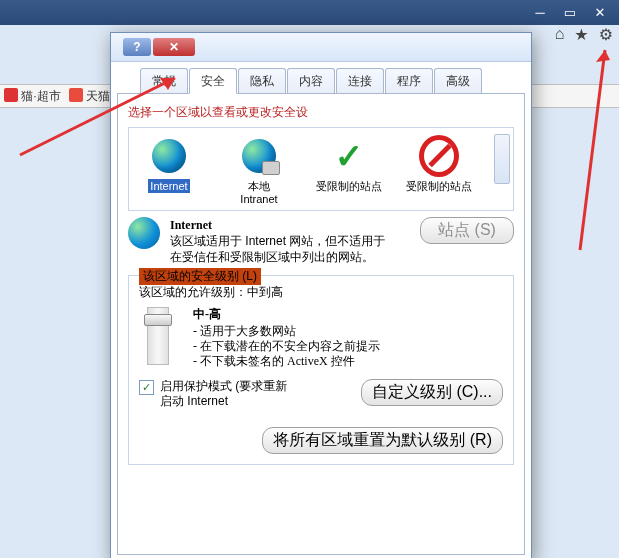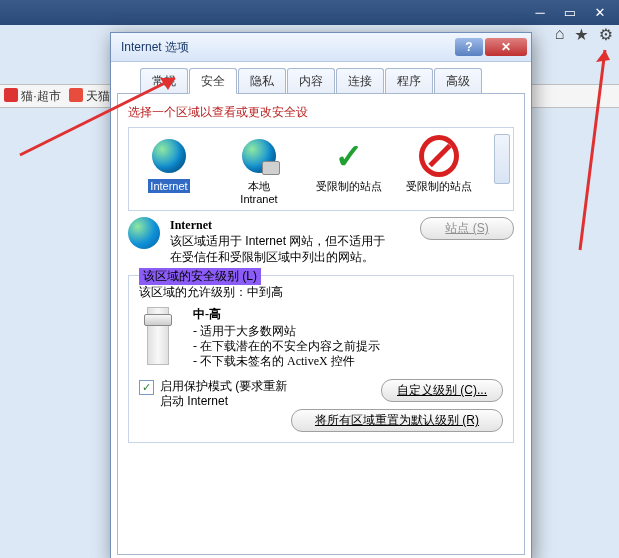--- a/index.html
+++ b/index.html
@@ -165,36 +165,35 @@
   width: 32px; height: 32px; border-radius: 50%;
   background: radial-gradient(circle at 30% 30%, #8fe8a0, #1090d8 55%, #0060a0);
   flex-shrink: 0;
 }
 .desc-text { flex: 1; font-size: 12px; line-height: 16px; }
 .desc-text .heading { font-family: SimSun; font-weight: bold; }
 .btn {
   border: 1px solid #a0a0a0;
   background: linear-gradient(#fdfdfd, #e4e4e4);
   padding: 2px 10px;
-  font-size: 12px;
+  font-size: 16px;
   border-radius: 11px;
   min-width: 72px;
   text-align: center;
-  text-decoration: underline;
 }
 .btn.disabled { color: #909090; }
 .fieldset {
   border: 1px solid #c8d4e8;
   margin-top: 10px;
   padding: 8px 10px 10px;
   position: relative;
 }
 .fieldset .legend {
   position: absolute; top: -8px; left: 10px;
-  background: #8b5cf6; padding: 0 4px;
+  background: #c2410c; padding: 0 4px;
   font-size: 12px;
 }
 .slider-col { display: flex; gap: 24px; margin-top: 6px; }
 .slider {
   width: 20px; height: 56px;
   background: linear-gradient(90deg, #e0e0e0, #f8f8f8, #e0e0e0);
   border: 1px solid #bbb;
   position: relative;
   margin-left: 8px;
 }
@@ -206,21 +205,21 @@
   border-radius: 2px;
 }
 .bullets { font-size: 12px; line-height: 15px; font-family: SimSun; }
 .bullets .lvl { font-weight: bold; margin-bottom: 2px; }
 .protect-row { display: flex; align-items: flex-start; margin-top: 10px; gap: 6px; }
 .checkbox {
   width: 13px; height: 13px; border: 1px solid #7a9ac0;
   background: #fff; display: flex; align-items: center; justify-content: center;
   color: #2a7a30; font-size: 11px; flex-shrink: 0; margin-top: 1px;
 }
-.btn-row { display: flex; justify-content: flex-end; gap: 8px; margin-top: 0; }
+.btn-row { display: flex; justify-content: flex-end; gap: 8px; margin-top: 18px; }
 .arrow {
   position: absolute;
   pointer-events: none;
 }
 .arrow-red { stroke: #e03030; stroke-width: 3; fill: none; }
 .arrow-head { fill: #e03030; }
 </style>
 </head>
 <body>
 
@@ -240,21 +239,20 @@
     <span>猫·超市</span>
   </div>
   <div class="bm-item">
     <span class="bm-icon blue"></span>
     <span>天猫</span>
   </div>
 </div>
 
 <div class="dialog">
   <div class="titlebar">
-    <span class="title-text">Internet 选项</span>
     <div class="title-btn help-btn">?</div>
     <div class="title-btn close-btn">✕</div>
   </div>
 
   <div class="tab-strip">
     <div class="tab">常规</div>
     <div class="tab active">安全</div>
     <div class="tab">隐私</div>
     <div class="tab">内容</div>
     <div class="tab">连接</div>

